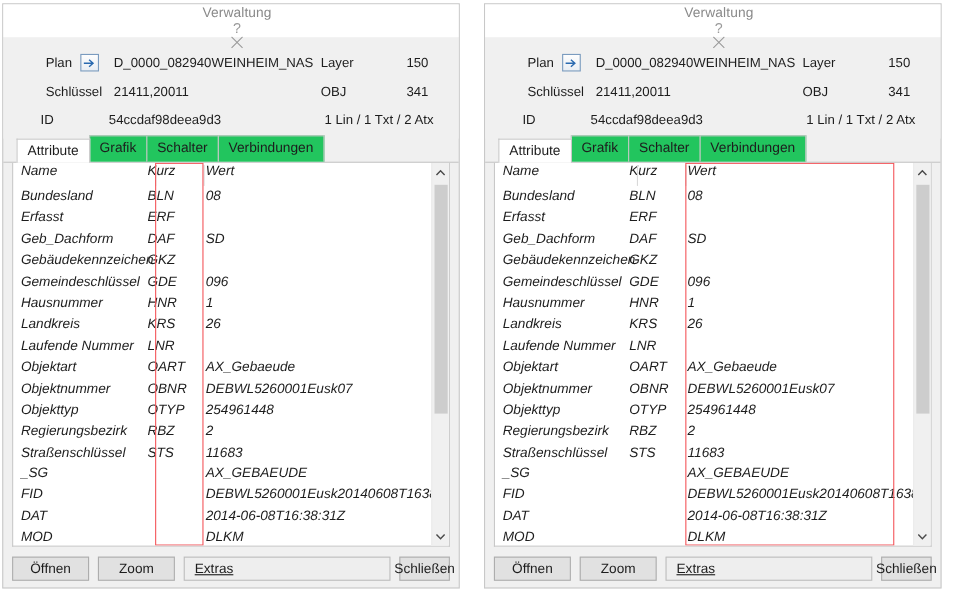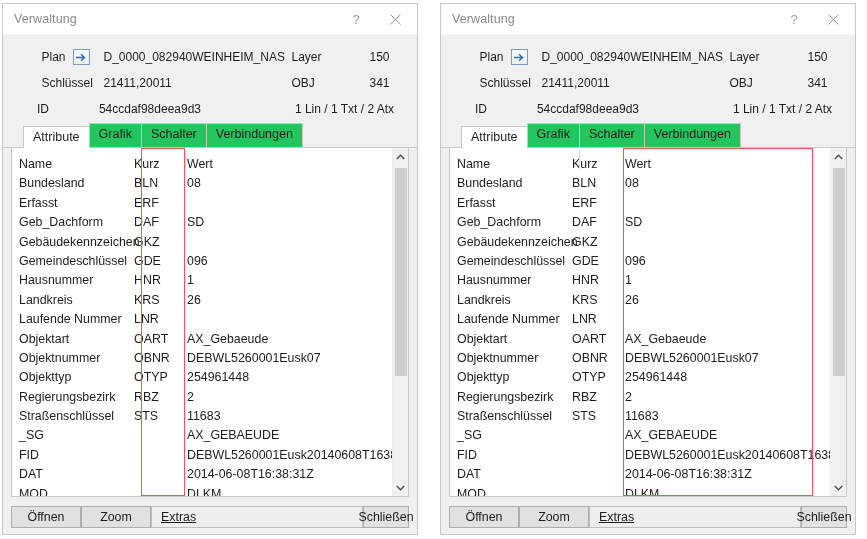--- a/index.html
+++ b/index.html
@@ -31,20 +31,21 @@
   .window.left  { left: 2px; }
   .window.right { left: 440px; }
 
   .titlebar {
     height: 30px;
     background: #ffffff;
     display: flex;
     align-items: center;
     box-sizing: border-box;
     padding: 0 0 0 11px;
+    flex-direction: column;
   }
   .title-text {
     font-size: 12.5px;
     color: #8a8a8a;
     letter-spacing: .1px;
     flex: 1;
   }
   .title-btn {
     width: 34px;
     height: 28px;
@@ -91,21 +92,21 @@
   .h-id-value { width: 188px; }
   .h-rlabel { width: 38px; flex: none; }
   .h-rvalue { flex: none; margin-left: 40px; }
   .h-counts { padding-left: 8px; }
 
   
   .tabstrip {
     display: flex;
     align-items: flex-end;
     height: 22px;
-    padding-left: 20px;
+    padding-left: 12px;
     border-bottom: 1px solid #c8c8c8;
     box-sizing: border-box;
     position: relative;
     z-index: 2;
   }
   .tab {
     font-size: 12.5px;
     color: #1d1d1d;
     padding: 3px 9px 3px 9px;
     border: 1px solid #c8c8c8;
@@ -136,23 +137,24 @@
     display: flex;
   }
   .grid {
     flex: 1;
     position: relative;
     overflow: hidden;
   }
   .row {
     display: flex;
     height: 19.4px;
-    align-items: flex-end;
+    align-items: flex-start;
     font-size: 12.4px;
     color: #1d1d1d;
+    font-style: italic;
   }
   .row.head { height: 23px; }
   .c-name { width: 122px; flex: none; padding-left: 7px; box-sizing: border-box; }
   .c-kurz { width: 44px; flex: none; box-sizing: border-box; }
   .c-wert { flex: 1; padding-left: 9px; box-sizing: border-box; }
   .sep {
     position: absolute;
     top: 2px;
     width: 1px;
     height: 19px;
@@ -206,20 +208,21 @@
     top: 0px;
     right: 17px;
     height: 348px;
   }
 
   
   .btnbar {
     display: flex;
     align-items: center;
     padding: 9px 8px 0 8px;
+    gap: 8px;
   }
   .btn {
     height: 22px;
     border: 1px solid #adadad;
     background: #e1e1e1;
     font-size: 12.4px;
     color: #1d1d1d;
     display: flex;
     align-items: center;
     justify-content: center;

